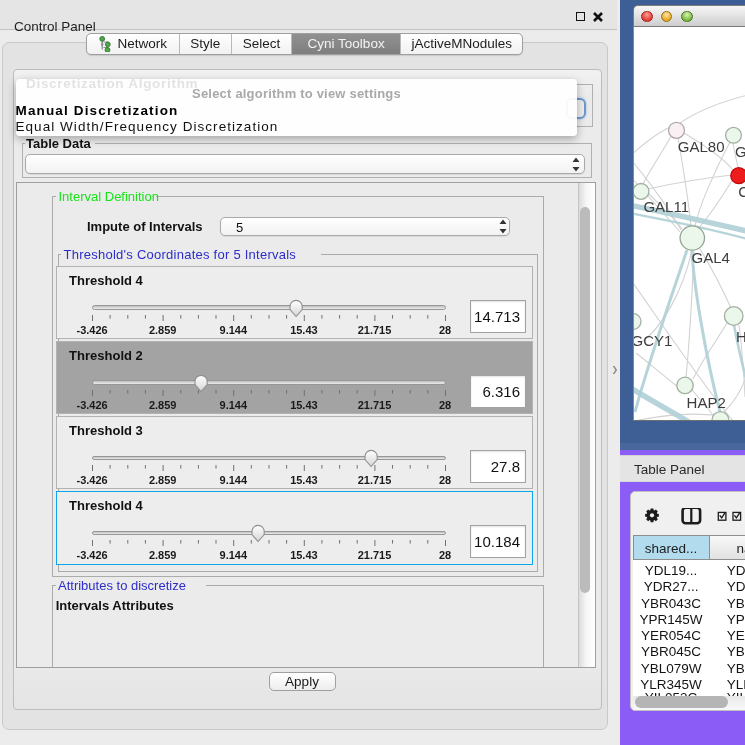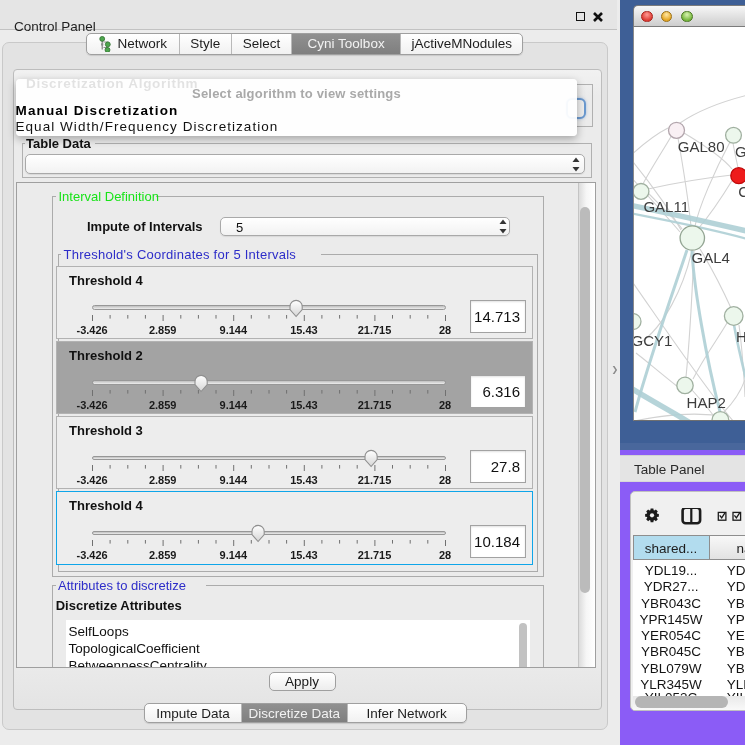--- a/index.html
+++ b/index.html
@@ -240,32 +240,23 @@
           </linearGradient>
         </defs>
         <path d="M2,7.5 A6.1,6.1 0 0 1 14.2,7.5 L14.2,10.5 L8.1,17.5 L2,10.5 Z" fill="url(#thg3)" stroke="#8f8f8f" stroke-width="1.1"></path>
       </svg>
 <div class="abs" style="left:413.4px;top:33.5px;width:56px;height:32.5px;background:#fff;border:1px solid #a2a2a2;box-shadow:inset 0 1px 2px rgba(0,0,0,0.12);"></div>
 <div class="abs" style="left:413.4px;top:41.5px;width:50px;text-align:right;font-size:15px;color:#111;">10.184</div>
 </div>
 <div class="tborder" style="left:52.2px;top:585px;width:492px;height:82px;border-bottom:none;border-color:#ababab;"></div>
 <div class="abs" style="left:56px;top:578.5px;width:150px;height:13px;background:#ebebeb;"></div>
 <div class="abs" style="left:58px;top:578px;font-size:13px;color:#2d2dc9;">Attributes to discretize</div>
-<div class="abs" style="left:55.7px;top:597.5px;font-size:13px;font-weight:bold;color:#111;">Discretize Attributes</div>
-<div class="abs" style="left:66px;top:619.5px;width:463.5px;height:47.5px;background:#fff;overflow:hidden;">
-      <div style="position:absolute;left:2.6px;top:4.8px;font-size:13.5px;color:#111;line-height:16.8px;">SelfLoops<br>TopologicalCoefficient<br>BetweennessCentrality</div>
-      <div style="position:absolute;right:2.5px;top:3px;width:8.5px;height:60px;background:#c2c2c2;border-radius:4px;"></div>
-    </div>
+<div class="abs" style="left:55.7px;top:597.5px;font-size:13px;font-weight:bold;color:#111;">Intervals Attributes</div>
 <div class="abs" style="left:268.5px;top:671.5px;width:67px;height:19px;background:linear-gradient(#ffffff,#ededed);border:1px solid #9f9f9f;border-radius:5px;"></div>
 <div class="abs" style="left:268.5px;top:673.5px;width:67px;text-align:center;font-size:13.5px;color:#1a1a1a;">Apply</div>
-<div class="tb-seg" style="left:144px;top:703px;width:322.5px;height:20px;font-size:13.5px;">
-<div class="seg" style="width:97.7px;">Impute Data</div>
-<div class="seg sel" style="width:106.1px;">Discretize Data</div>
-<div class="seg" style="width:118.7px;">Infer Network</div>
-</div>
 <div class="abs" style="left:577px;top:83.5px;width:15.5px;height:43px;border-top:1px solid #b0b0b0;border-right:1px solid #b0b0b0;border-bottom:1px solid #b0b0b0;"></div>
 <div class="abs" style="left:566px;top:97.8px;width:20.2px;height:21.6px;background:#ededed;border:2.6px solid #6b99cf;border-radius:6px;box-shadow:0 0 3px rgba(100,150,210,0.55);"></div>
 <div class="abs" style="left:16px;top:79px;width:561px;height:56.5px;background:rgba(255,255,255,0.94);border-radius:4px;box-shadow:0 3px 9px rgba(0,0,0,0.30);"></div>
 <div class="abs" style="left:16px;top:85.5px;width:561px;text-align:center;font-size:13px;font-weight:bold;letter-spacing:0.2px;color:#a9a9a9;">Select algorithm to view settings</div>
 <div class="abs" style="left:26px;top:75.5px;font-size:13.5px;letter-spacing:0.7px;font-weight:bold;color:rgba(40,40,40,0.13);">Discretization Algorithm</div>
 <div class="abs" style="left:15.5px;top:103px;font-size:13.5px;letter-spacing:1.15px;font-weight:bold;color:#000;">Manual Discretization</div>
 <div class="abs" style="left:15.5px;top:118.5px;font-size:13.5px;letter-spacing:1.05px;color:#111;">Equal Width/Frequency Discretization</div>
 <div class="abs" style="left:611.5px;top:364.5px;font-size:8px;color:#8a8a8a;">❯</div>
 </div>
 <div class="abs" style="left:620px;top:0;width:125px;height:745px;background:#8b5cf6;overflow:hidden;">

